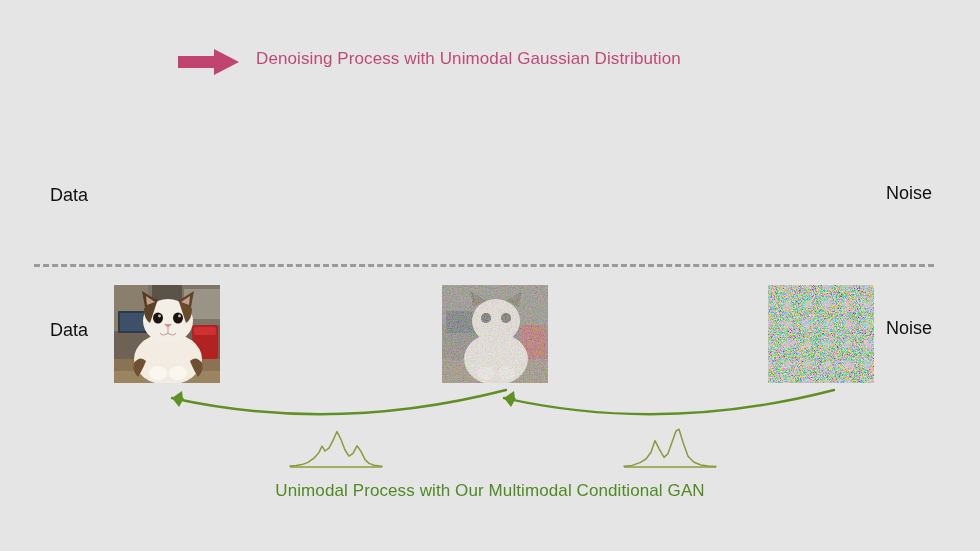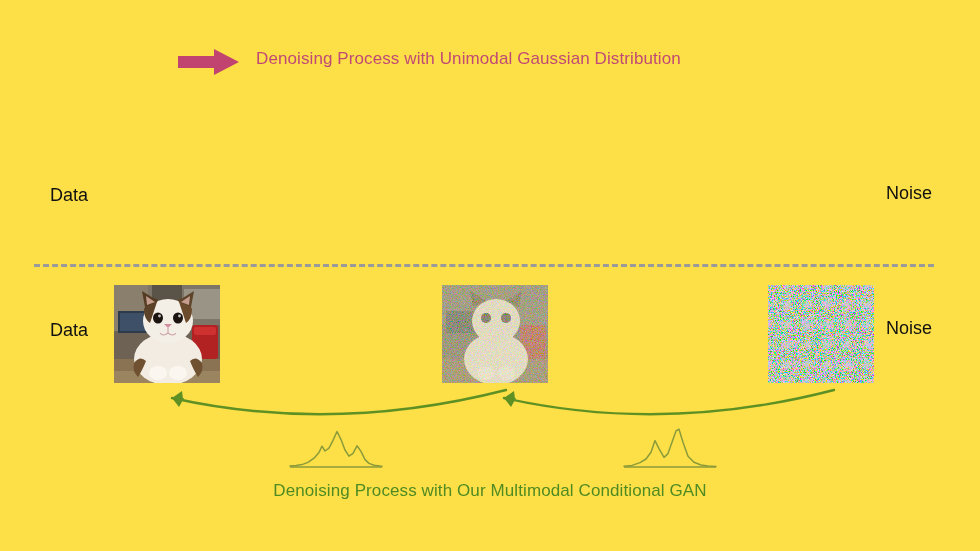--- a/index.html
+++ b/index.html
@@ -4,21 +4,21 @@
 <style>
   html, body {
     margin: 0;
     padding: 0;
     background: #ffffff;
   }
   #figure {
     position: relative;
     width: 980px;
     height: 551px;
-    background: #fde047;
+    background: #e5e5e5;
     overflow: hidden;
     font-family: "Liberation Sans", sans-serif;
   }
 
   
   .top-arrow {
     position: absolute;
     left: 178px;
     top: 48px;
     width: 62px;
@@ -271,15 +271,15 @@
   <div class="minplot" id="plot-bimodal">
     <svg viewBox="0 0 96 44" width="96" height="44" aria-hidden="true">
       <line x1="2" y1="40" x2="94" y2="40" stroke="#8b9b3a" stroke-width="1.3"></line>
       <path d="M2 39.2 L10 38.4 L18 35.6 L24 32.0 L29 25.2
                L33 13.6 L37 21.6 L42 30.4 L46 26.6 L50 15.2
                L54 4.0 L57 2.2 L61 15.2 L66 29.2 L72 35.2
                L79 38.0 L86 39.0 L94 39.4" stroke="#8b9b3a" stroke-width="1.5" fill="none" stroke-linejoin="round" stroke-linecap="round"></path>
     </svg>
   </div>
 
-  <div class="bottom-caption">Denoising Process with Our Multimodal Conditional GAN</div>
+  <div class="bottom-caption">Unimodal Process with Our Multimodal Conditional GAN</div>
 
 </div>
 
 </body></html>

